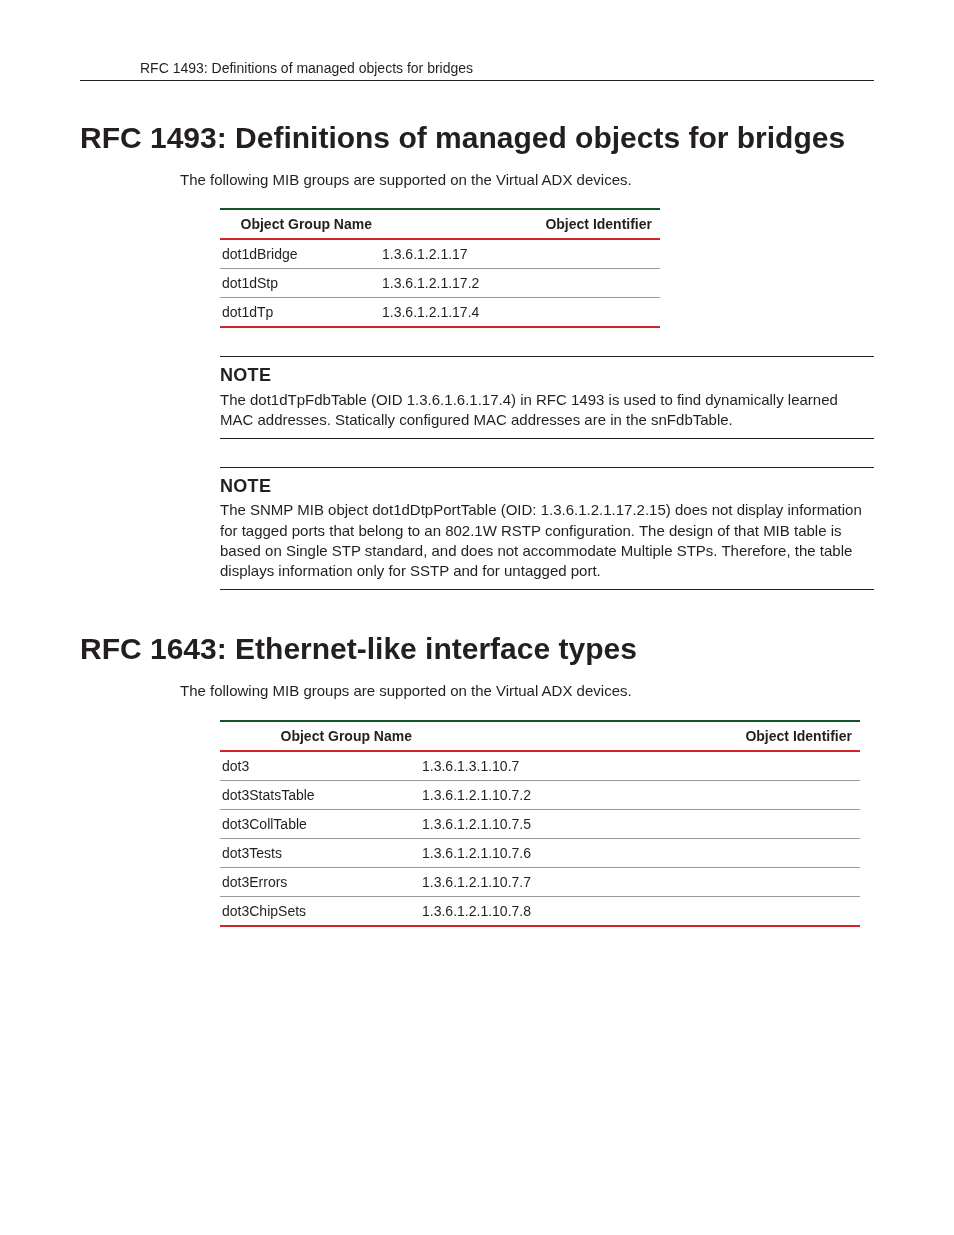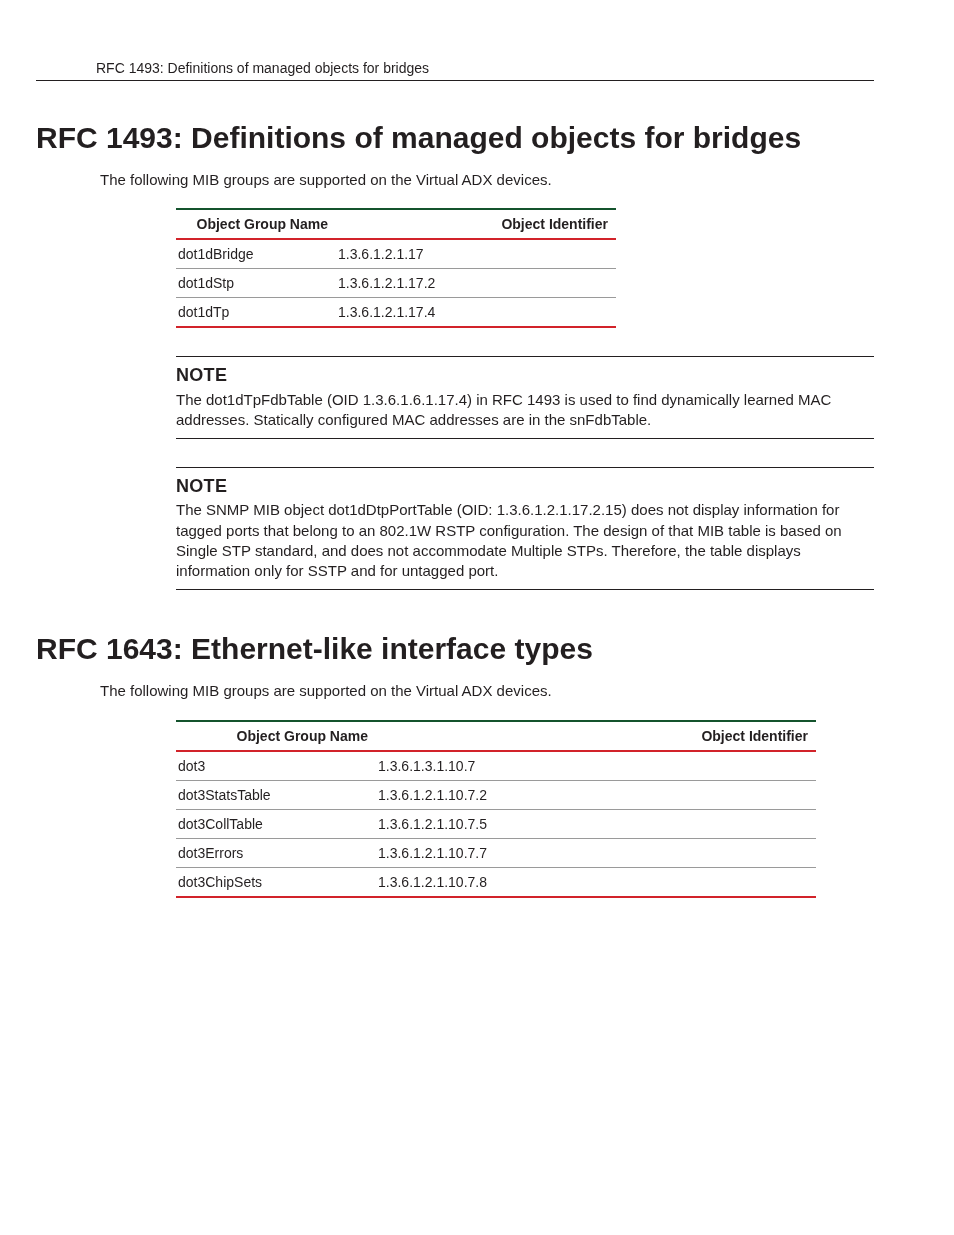--- a/index.html
+++ b/index.html
@@ -8,21 +8,21 @@
     padding: 0;
     width: 954px;
     background: #ffffff;
     font-family: Arial, Helvetica, sans-serif;
     color: #231f20;
   }
   .page {
     box-sizing: border-box;
     width: 954px;
     min-height: 1235px;
-    padding: 60px 80px 80px 36px;
+    padding: 60px 80px 80px 80px;
     position: relative;
   }
   .running-header {
     font-size: 14px;
     color: #231f20;
     margin-bottom: 4px;
     margin-left: 60px;
   }
   .rule {
     border: none;
@@ -31,21 +31,21 @@
   }
   h1.section-title {
     font-family: "Arial Narrow", Arial, Helvetica, sans-serif;
     font-stretch: condensed;
     font-weight: 700;
     font-size: 30px;
     margin: 0 0 12px 0;
     letter-spacing: 0px;
   }
   .body-text {
-    margin-left: 64px;
+    margin-left: 100px;
     font-size: 15px;
     line-height: 1.35;
     margin-bottom: 18px;
   }
   table.mib {
     margin-left: 140px;
     border-collapse: collapse;
     font-size: 14px;
   }
   table.mib th {
@@ -149,20 +149,24 @@
       </tr>
       <tr>
         <td>dot3StatsTable</td>
         <td>1.3.6.1.2.1.10.7.2</td>
       </tr>
       <tr>
         <td>dot3CollTable</td>
         <td>1.3.6.1.2.1.10.7.5</td>
       </tr>
       <tr>
+        <td>dot3Tests</td>
+        <td>1.3.6.1.2.1.10.7.6</td>
+      </tr>
+      <tr>
         <td>dot3Errors</td>
         <td>1.3.6.1.2.1.10.7.7</td>
       </tr>
       <tr>
         <td>dot3ChipSets</td>
         <td>1.3.6.1.2.1.10.7.8</td>
       </tr>
     </tbody>
   </table>
 

